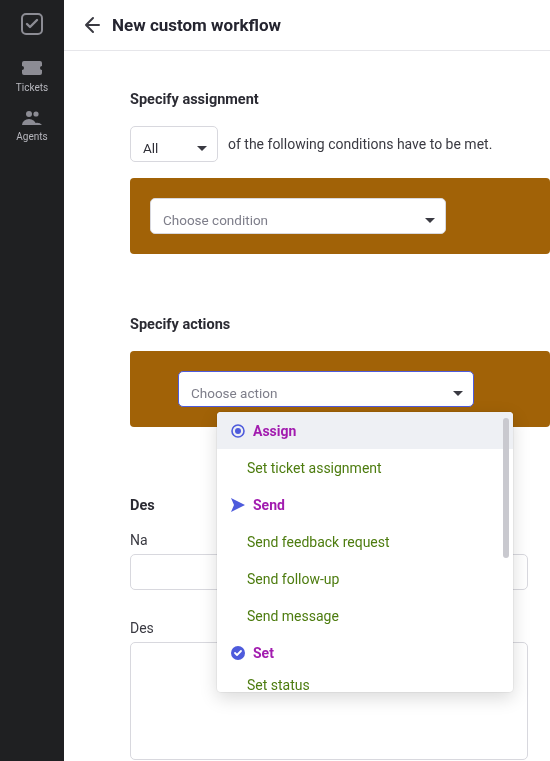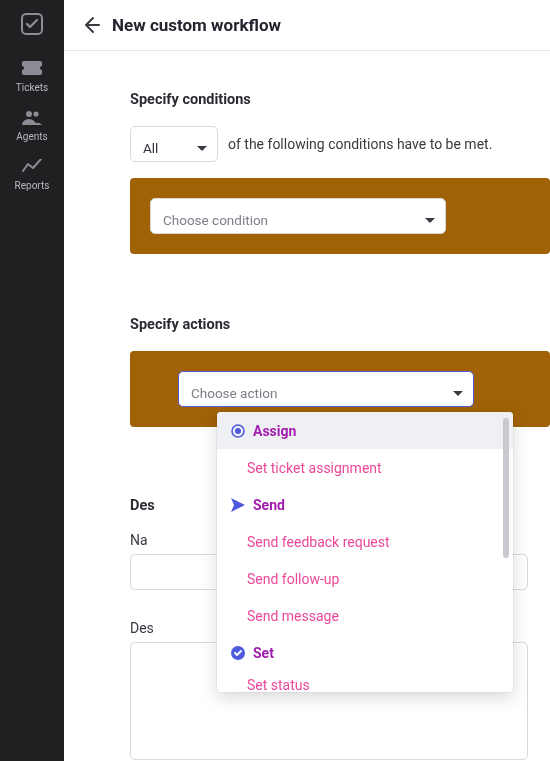--- a/index.html
+++ b/index.html
@@ -167,21 +167,21 @@
       overflow: hidden;
       position: relative;
     }
     .dd-item {
       display: flex;
       align-items: center;
       height: 37px;
       padding: 0 14px;
       cursor: pointer;
       font-size: 14px;
-      color: #ec4899;
+      color: #4d7c0f;
     }
     .dd-item.group {
       font-weight: 700;
       color: #a21caf;
       cursor: default;
     }
     .dd-item.option {
       padding-left: 30px;
       font-weight: 400;
     }
@@ -226,44 +226,36 @@
     <span class="icon">
       <svg width="20" height="16" viewBox="0 0 20 16">
           <circle cx="7" cy="5" r="3" fill="#8c8c94"></circle>
           <circle cx="14" cy="5" r="2.6" fill="#8c8c94"></circle>
           <path d="M0 16 a7 6 0 0 1 14 0 z" fill="#8c8c94"></path>
           <path d="M10 16 a6 5 0 0 1 10 0 z" fill="#8c8c94"></path>
         </svg>
     </span>
     <span class="lbl">Agents</span>
   </div>
-  <div class="sidebar-item">
-    <span class="icon">
-      <svg width="20" height="14" viewBox="0 0 20 14">
-          <path d="M1 12 L6 5 L11 9 L19 0" fill="none" stroke="#8c8c94" stroke-width="2" stroke-linecap="round" stroke-linejoin="round"></path>
-        </svg>
-    </span>
-    <span class="lbl">Reports</span>
-  </div>
 </div>
 
 <div class="main">
   <div class="topbar">
     <div class="back-btn">
       <svg width="20" height="20" viewBox="0 0 20 20">
         <path d="M12 3 L5 10 L12 17 M5 10 H18" fill="none" stroke="#3a3a42" stroke-width="2" stroke-linecap="round" stroke-linejoin="round"></path>
       </svg>
     </div>
     <div class="page-title">New custom workflow</div>
   </div>
 
   <div class="content">
 
     <div>
-      <div class="section-title">Specify conditions</div>
+      <div class="section-title">Specify assignment</div>
       <div class="cond-row">
         <div class="select-box select-all">
           <span>All</span>
           <span class="caret"></span>
         </div>
         <span class="cond-text">of the following conditions have to be met.</span>
       </div>
       <div class="panel">
         <div class="select-box">
           <span class="placeholder-text">Choose condition</span>

